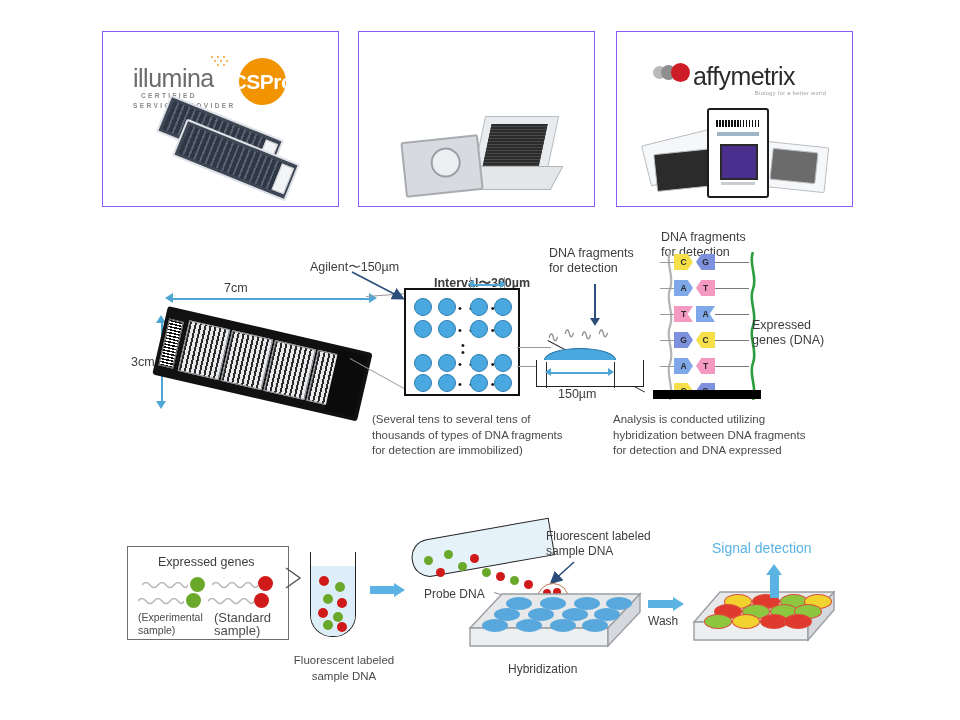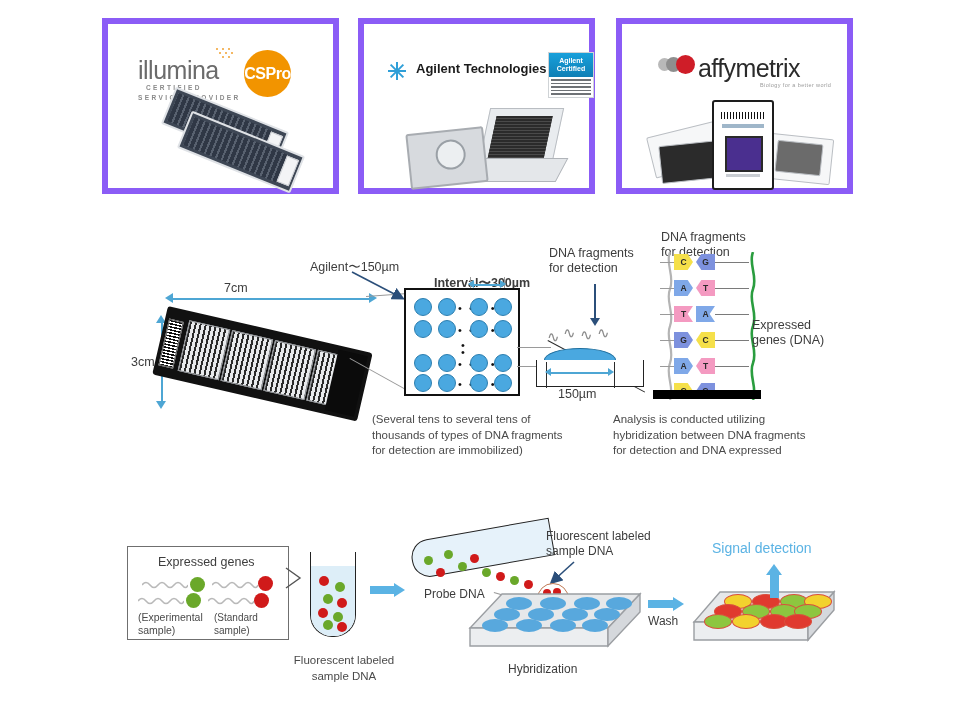--- a/index.html
+++ b/index.html
@@ -9,37 +9,37 @@
     font-family:"Liberation Sans", sans-serif;
     color:#3a3a3a;
     position:relative;
     overflow:hidden;
   }
   .stage{position:absolute;left:0;top:0;width:960px;height:720px;}
   .abs{position:absolute;}
 
   
   .vendor-card{
-    position:absolute;top:18px;width:237px;height:176px;
-    background:#fff;border:6px solid #8b5cf6;box-sizing:border-box;
+    position:absolute;top:31px;width:237px;height:176px;
+    background:#fff;border:1px solid #8b5cf6;box-sizing:border-box;
   }
   .vendor-inner{position:absolute;left:0;top:0;right:0;bottom:0;}
 
   .logo-illumina{
     position:absolute;left:30px;top:28px;width:180px;height:46px;
   }
   .ill-word{
     position:absolute;left:0;top:4px;
     font-size:25px;letter-spacing:-.5px;color:#6b6b6b;font-weight:400;
   }
   .ill-dots{position:absolute;left:78px;top:-4px;width:36px;height:12px;}
   .ill-dots i{position:absolute;width:2px;height:2px;background:#f0a030;border-radius:50%;}
   .ill-badge{
     position:absolute;left:106px;top:-2px;width:47px;height:47px;border-radius:50%;
-    background:#f29400;color:#fff;font-size:16px;font-weight:bold;
+    background:#f29400;color:#fff;font-size:21px;font-weight:bold;
     display:flex;align-items:center;justify-content:center;letter-spacing:-.5px;
   }
   .ill-sub{
     position:absolute;left:8px;top:32px;font-size:6.5px;letter-spacing:2.4px;
     color:#8a8a8a;font-weight:bold;
   }
   .ill-sub2{
     position:absolute;left:0px;top:42px;font-size:6.5px;letter-spacing:2.4px;
     color:#8a8a8a;font-weight:bold;
   }
@@ -233,36 +233,20 @@
         <div class="chipB">
             <div class="chip-lines"></div>
             <div class="chip-tab"></div>
           </div>
       </div>
     </div>
   </div>
 
   <div class="vendor-card" style="left:358px;">
     <div class="vendor-inner">
-      <div class="logo-agilent">
-        <div class="ag-star">
-          <i style="transform:rotate(0deg)"></i>
-            <i style="transform:rotate(45deg)"></i>
-          <i style="transform:rotate(90deg)"></i>
-            <i style="transform:rotate(135deg)"></i>
-        </div>
-        <div class="ag-word">Agilent Technologies</div>
-        <div class="ag-cert">
-          <div class="ag-cert-top">
-            <span>Agilent</span>
-            <span>Certified</span>
-          </div>
-          <div class="ag-cert-bot"></div>
-        </div>
-      </div>
       <div class="agilent-instr">
         <div class="ag-box"></div>
         <div class="ag-dark"></div>
         <div class="ag-tray"></div>
         <div class="ag-clamp">
             <div class="ag-knob"></div>
           </div>
       </div>
     </div>
   </div>
@@ -460,21 +444,21 @@
       <path d="M0,5 Q4,0 8,5 T16,5 T24,5 T32,5 T40,5 T46,5" fill="none" stroke="#b9b9b9" stroke-width="1.6"></path>
     </svg>
     <div class="dotr" style="left:130px;top:29px;"></div>
     <svg class="wavy" style="left:80px;top:49px;" viewBox="0 0 46 10">
       <path d="M0,5 Q4,0 8,5 T16,5 T24,5 T32,5 T40,5 T46,5" fill="none" stroke="#b9b9b9" stroke-width="1.6"></path>
     </svg>
     <div class="dotr" style="left:126px;top:46px;"></div>
 
     <div class="cap" style="left:10px;top:64px;width:80px;font-size:10.5px;line-height:13px;">(Experimental
 sample)</div>
-    <div class="cap" style="left:86px;top:64px;width:70px;font-size:10px;line-height:13px;">(Standard
+    <div class="cap" style="left:86px;top:64px;width:70px;font-size:13px;line-height:13px;">(Standard
 sample)</div>
   </div>
 
   <svg class="abs" style="left:286px;top:568px;width:26px;height:22px;overflow:visible">
     <path d="M0,0 L14,10 L0,20" fill="none" stroke="#555" stroke-width="1.4"></path>
   </svg>
 
   <div class="tube">
     <div class="tube-fluid"></div>
     <div class="tdot dotr" style="left:8px;top:24px;width:10px;height:10px;background:#d01a1a;"></div>

